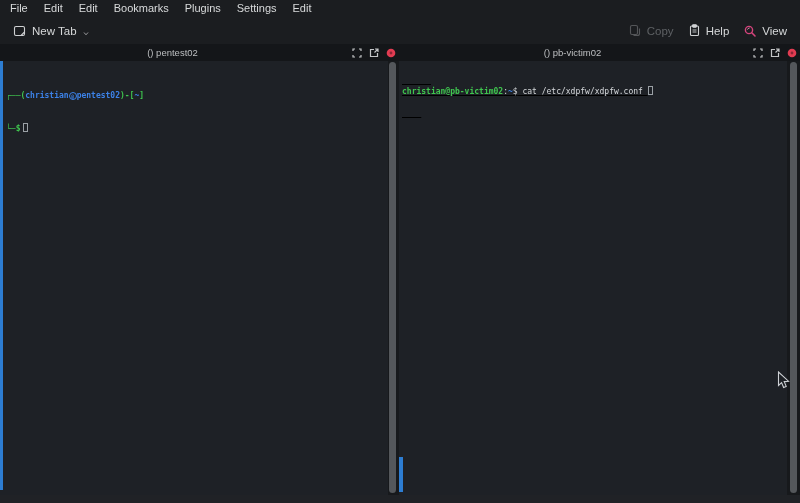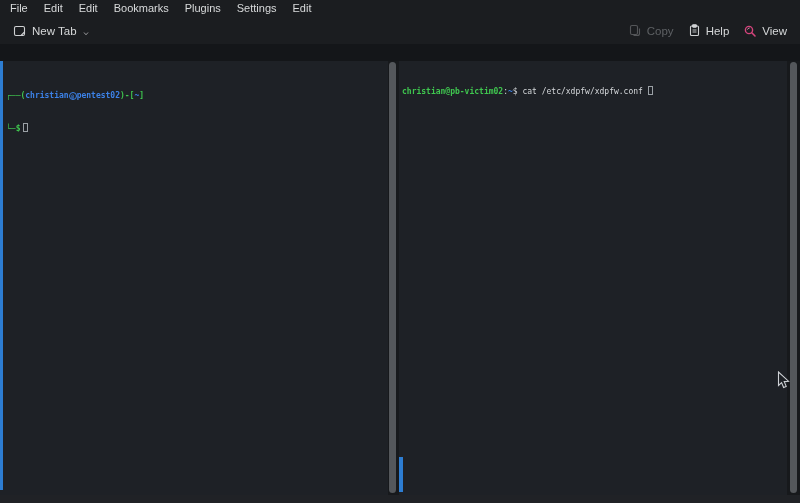--- a/index.html
+++ b/index.html
@@ -46,21 +46,21 @@
   .tab-icons {
     position:absolute; right:3px; top:0; bottom:0;
     display:flex; align-items:center; gap:7px;
   }
   .tab-icons svg { display:block; }
 
   
   .terminals { display:flex; height:434px; }
   .pane { background:#1e2126; position:relative; overflow:hidden; }
   .pane-left { width:388px; }
-  .pane-right { flex:1; }
+  .pane-right { flex:1;text-decoration:underline; }
 
   .focus-line-left {
     position:absolute; left:0; top:0; bottom:5px; width:3px; background:#2d7dd2;
   }
   .scrolled-marker {
     position:absolute; left:0; top:396px; height:35px; width:4px; background:#2d7dd2;
   }
 
   .divider { width:11px; background:#17191c; position:relative; }
   .scroll-thumb {
@@ -164,21 +164,65 @@
         <path d="M8.8 8.8 L12 12" stroke="#d4447c" stroke-width="1.6" stroke-linecap="round"></path>
         <path d="M4.6 5.2 a2 2 0 0 1 1.6 -1.2" stroke="#f1a9c6" stroke-width="0.9" stroke-linecap="round"></path>
       </svg>
     </span>
     <span>View</span>
   </div>
 </div>
 
 <div class="tabbar">
 
-
+  <div class="tab-header left">
+    <span class="tab-title">() pentest02</span>
+    <span class="tab-icons">
+      <span>
+        <svg width="10" height="10" viewBox="0 0 10 10" fill="none" stroke="#c3c5c7" stroke-width="1.2">
+          <path d="M1 3 V1 H3 M7 1 H9 V3 M9 7 V9 H7 M3 9 H1 V7"></path>
+        </svg>
+      </span>
+      <span>
+        <svg width="10" height="10" viewBox="0 0 10 10" fill="none" stroke="#c3c5c7" stroke-width="1.2">
+          <path d="M5 1.5 H1.5 V8.5 H8.5 V5"></path>
+          <path d="M6 1 H9 V4 M9 1 L5.5 4.5"></path>
+        </svg>
+      </span>
+      <span>
+        <svg width="10" height="10" viewBox="0 0 10 10">
+          <circle cx="5" cy="5" r="4.3" fill="#e23c52"></circle>
+          <circle cx="5" cy="5" r="1.4" fill="#8d2436"></circle>
+        </svg>
+      </span>
+    </span>
+  </div>
+
+  <div class="tab-header right">
+    <span class="tab-title">() pb-victim02</span>
+    <span class="tab-icons">
+      <span>
+        <svg width="10" height="10" viewBox="0 0 10 10" fill="none" stroke="#c3c5c7" stroke-width="1.2">
+          <path d="M1 3 V1 H3 M7 1 H9 V3 M9 7 V9 H7 M3 9 H1 V7"></path>
+        </svg>
+      </span>
+      <span>
+        <svg width="10" height="10" viewBox="0 0 10 10" fill="none" stroke="#c3c5c7" stroke-width="1.2">
+          <path d="M5 1.5 H1.5 V8.5 H8.5 V5"></path>
+          <path d="M6 1 H9 V4 M9 1 L5.5 4.5"></path>
+        </svg>
+      </span>
+      <span>
+        <svg width="10" height="10" viewBox="0 0 10 10">
+          <circle cx="5" cy="5" r="4.3" fill="#e23c52"></circle>
+          <circle cx="5" cy="5" r="1.4" fill="#8d2436"></circle>
+        </svg>
+      </span>
+    </span>
+  </div>
 </div>
 
 <div class="terminals">
 
   <div class="pane pane-left">
     <div class="focus-line-left"></div>
     <div class="term-content">
       <div class="term-line"><span class="c-green">┌──(</span><span class="c-blue">christian</span><span class="circ-at">@</span><span class="c-blue">pentest02</span><span class="c-green">)-[</span><span class="c-blue">~</span><span class="c-green">]</span></div>
       <div class="term-line"><span class="c-green">└─$</span><span class="cursor-hollow ml3"></span></div>
     </div>

